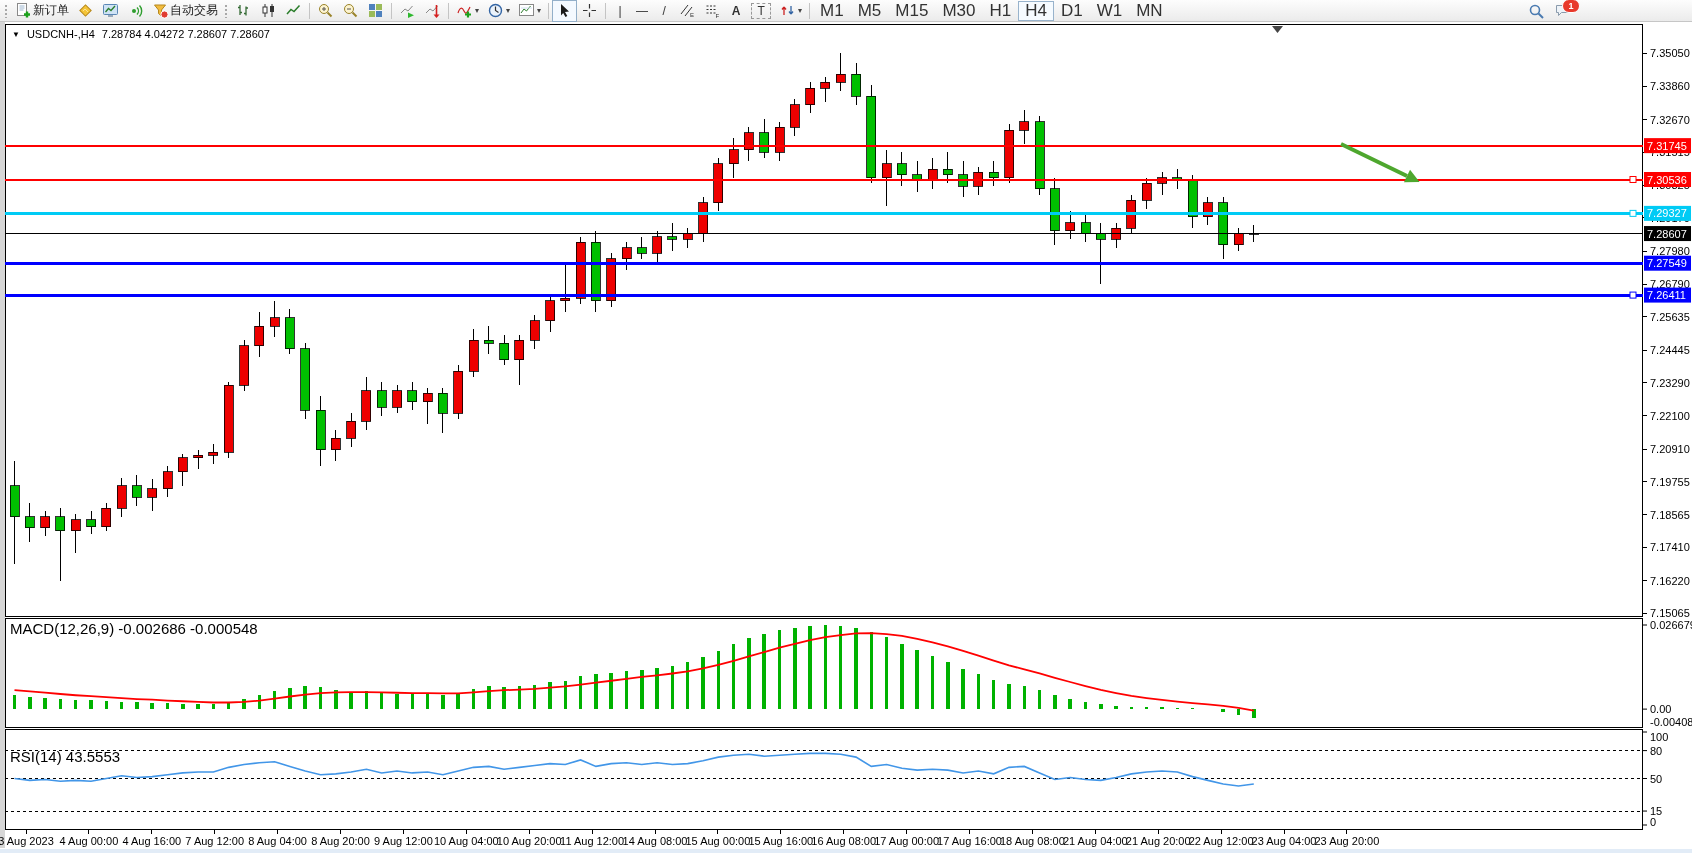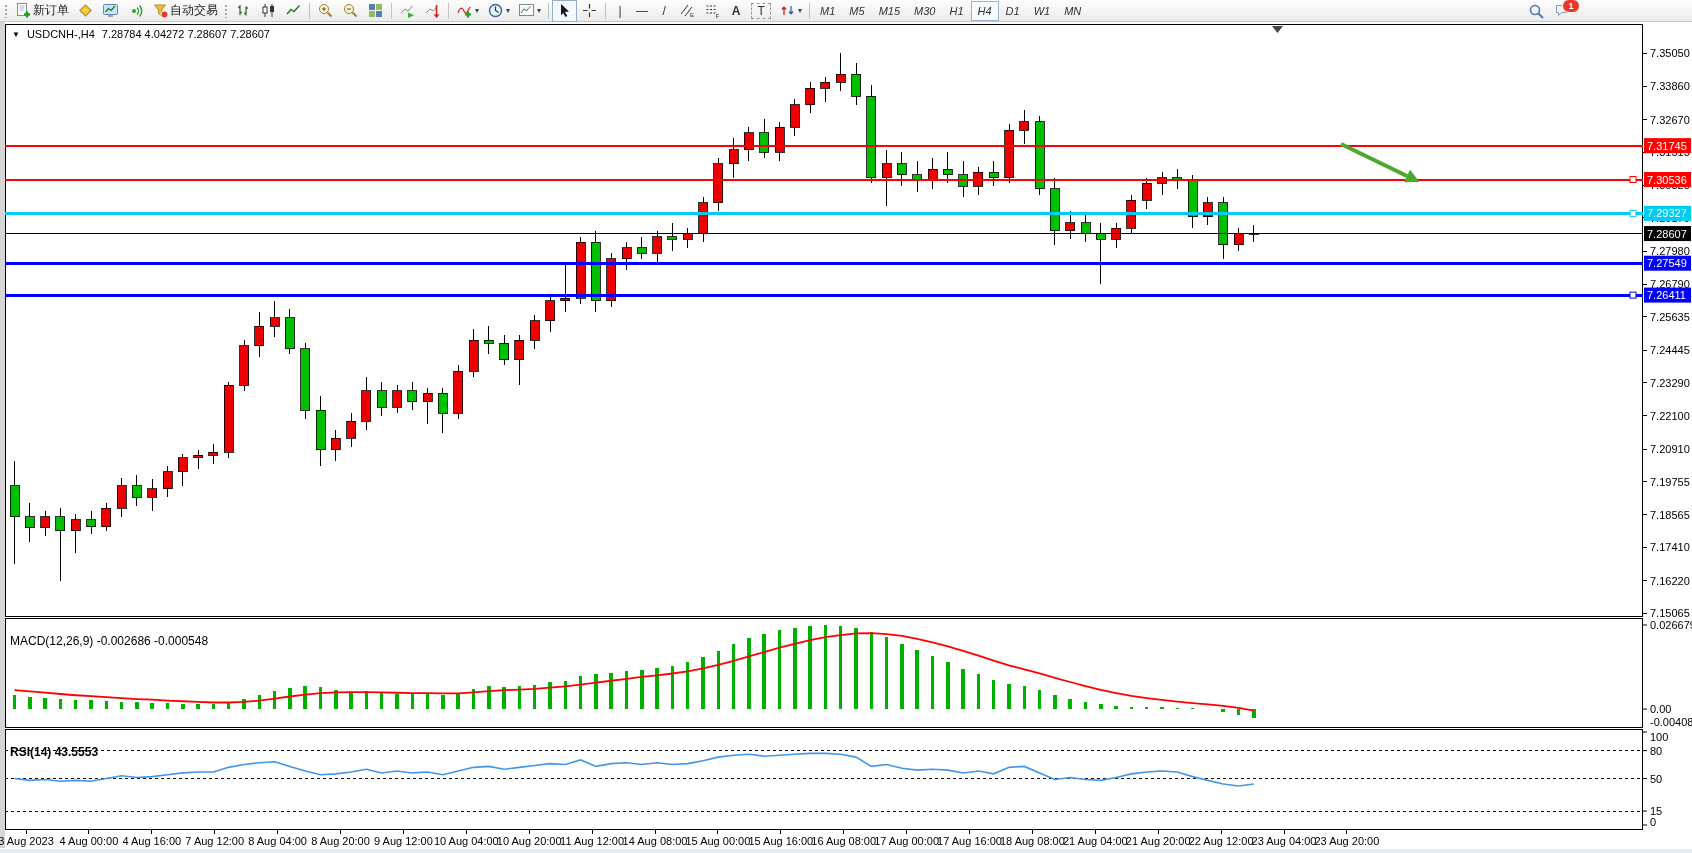--- a/index.html
+++ b/index.html
@@ -12,35 +12,35 @@
       background:transparent;font-size:12px;color:#222;cursor:default;}
   .tb.active{background:#f4f9ff;border:1px solid #93afc9;}
   .sep{width:1px;height:16px;background:#c4c4c4;margin:0 3px;}
   .grip{width:5px;height:14px;margin:0 2px;
     background-image:radial-gradient(circle,#a8a8a8 30%,transparent 34%);background-size:4px 4px;}
   .lbl{font-size:12px;white-space:nowrap;}
   .ico{width:17px;height:17px;display:inline-flex;align-items:center;justify-content:center;}
   .ico svg{display:block;}
   .glyph{font-size:12px;color:#333;width:14px;text-align:center;}
   .caret{font-size:8px;color:#444;margin-left:1px;}
-  .tf{font-size:11px;color:#333;padding:0 6px;height:18px;display:flex;align-items:center;
-      border:1px solid transparent;font-style:italic;}
+  .tf{font-size:17px;color:#333;padding:0 6px;height:18px;display:flex;align-items:center;
+      border:1px solid transparent;}
   .tf.active{background:#f6fbff;border:1px solid #98b3cc;}
   .right-icons{position:absolute;left:1528px;top:0;height:22px;display:flex;align-items:center;gap:9px;}
   .chat-wrap{position:relative;}
   .badge{position:absolute;top:-2px;left:8px;min-width:12px;height:12px;border-radius:7px;
     background:#e8392b;color:#fff;font-size:9px;font-weight:bold;display:flex;
     align-items:center;justify-content:center;padding:0 2px;border:1px solid #fff;}
   
   .chart-title{position:absolute;left:12px;top:28px;font-size:11px;color:#000;z-index:4;
     display:flex;gap:7px;align-items:center;}
   .chart-title .tri{font-size:8px;}
-  .pane-label{position:absolute;left:10px;font-size:12px;color:#000;z-index:4;margin-top:14px;}
+  .pane-label{position:absolute;left:10px;font-size:15px;color:#000;z-index:4;}
   #macd-label{top:620px;}
-  #rsi-label{top:731px;font-weight:bold;}
+  #rsi-label{top:748px;}
   #chart-svg{position:absolute;left:0;top:0;}
 </style>
 </head>
 <body>
 
 <div class="stage">
 
   <svg id="chart-svg" width="1692" height="853">
       <rect x="0" y="22" width="1692" height="831" fill="#ffffff"></rect>
       <rect x="0" y="22" width="5" height="826" fill="#d6d6d6"></rect>

